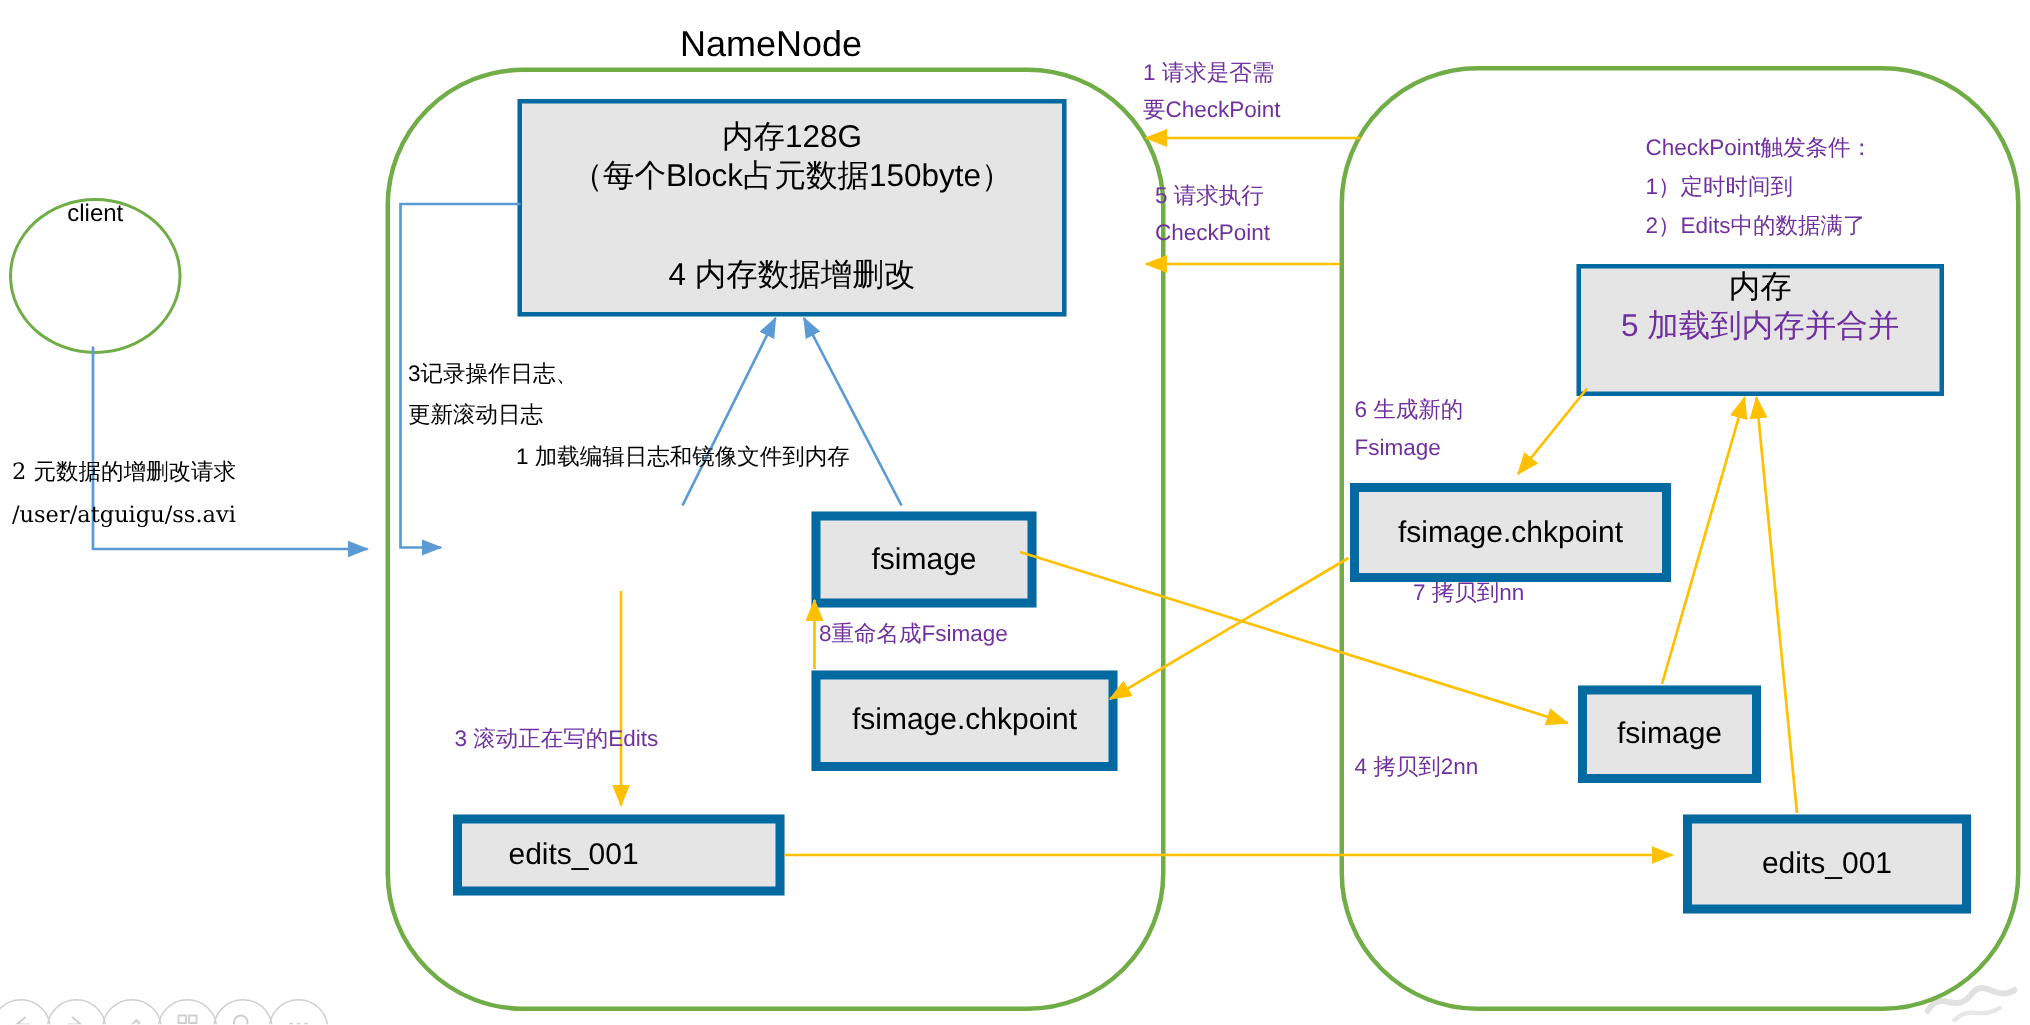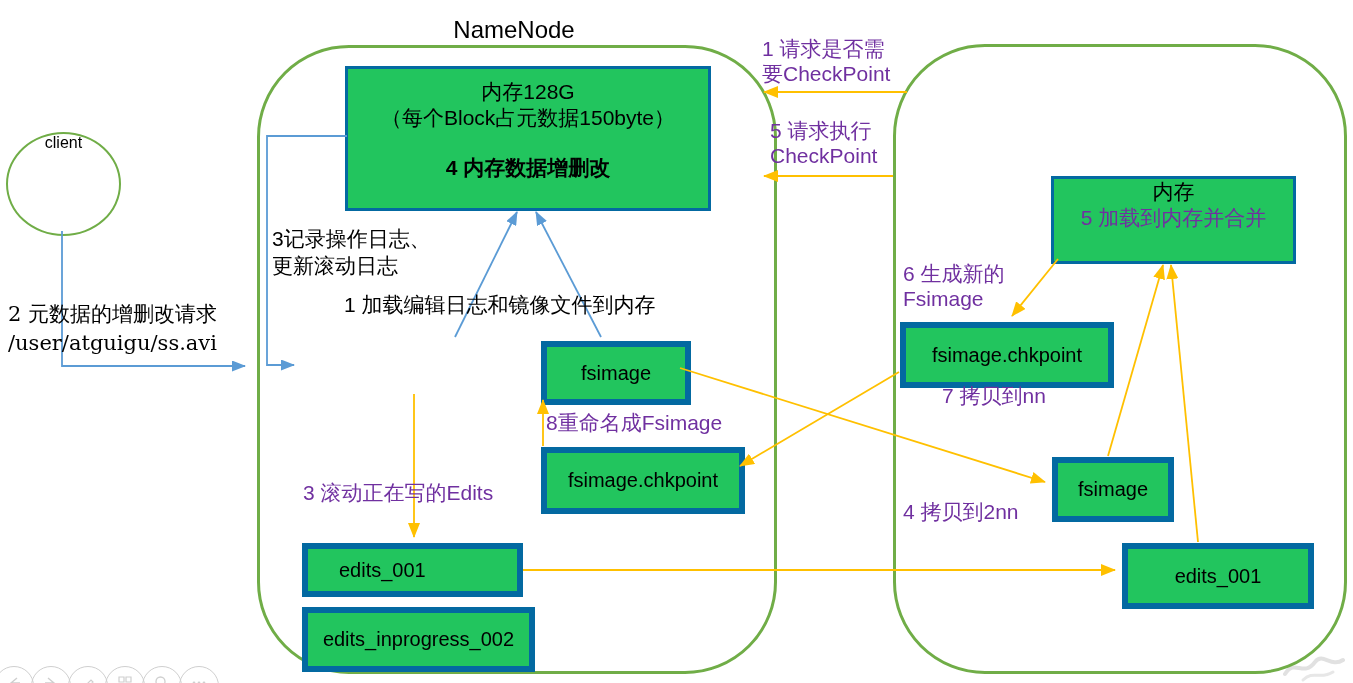--- a/index.html
+++ b/index.html
@@ -8,31 +8,31 @@
     font-family:"Liberation Sans",sans-serif;color:#000;
   }
   .green-container{
     position:absolute;border:3px solid #70AD47;border-radius:92px;background:transparent;z-index:1;
   }
   .client-circle{
     position:absolute;border:2.5px solid #70AD47;border-radius:50%;z-index:1;
     display:flex;align-items:flex-start;justify-content:center;font-size:16px;background:#fff;
   }
   .obox{
-    position:absolute;border:6px solid #0369a1;background:#22c55e;z-index:2;
+    position:absolute;border:6px solid #0369a1;background:#e5e5e5;z-index:2;
     display:flex;align-items:center;justify-content:center;font-size:20px;white-space:nowrap;
   }
   .obox.thick{border-width:3px;}
   .memory-box{flex-direction:column;justify-content:flex-start;font-size:21px;}
   .memory-box .mline{line-height:26px;}
   .title{
     position:absolute;font-size:24px;z-index:4;white-space:nowrap;
   }
   .ann{
-    position:absolute;font-size:21px;z-index:4;white-space:pre-line;line-height:25px;
+    position:absolute;font-size:15px;z-index:4;white-space:pre-line;line-height:25px;
   }
   .purple{color:#7030A0;}
   .serifcn{font-family:"DejaVu Serif",serif;line-height:29px;}
   svg.arrows{position:absolute;left:0;top:0;z-index:3;}
   .pbtn{
     position:absolute;width:40px;height:40px;border:1.5px solid #cfcfcf;border-radius:50%;
     z-index:5;background:transparent;display:flex;align-items:flex-start;justify-content:center;
     padding-top:7px;box-sizing:border-box;
   }
   .watermark{position:absolute;z-index:0;opacity:0.55;}
@@ -48,39 +48,36 @@
     <span>client</span>
   </div>
 
   <div class="title" style="left:257px;top:16px;width:514px;text-align:center;">
     <span>NameNode</span>
   </div>
 
   <div class="obox memory-box thick" style="left:345px;top:66px;width:360px;height:139px;">
     <span class="mline" style="margin-top:10px;">内存128G</span>
     <span class="mline">（每个Block占元数据150byte）</span>
-    <span class="mline" style="margin-top:24px;font-weight:bold;">4 内存数据增删改</span>
+    <span class="mline" style="margin-top:40px;">4 内存数据增删改</span>
   </div>
 
 
   <div class="obox" style="left:541px;top:341px;width:138px;height:52px;">
     <span>fsimage</span>
   </div>
 
   <div class="obox" style="left:541px;top:447px;width:192px;height:55px;">
     <span>fsimage.chkpoint</span>
   </div>
 
   <div class="obox" style="left:302px;top:543px;width:221px;height:54px;justify-content:flex-start;padding-left:31px;box-sizing:border-box;">
     <span>edits_001</span>
   </div>
 
-  <div class="obox" style="left:302px;top:607px;width:221px;height:53px;">
-    <span>edits_inprogress_002</span>
-  </div>
 
   <div class="obox memory-box thick" style="left:1051px;top:176px;width:239px;height:82px;">
     <span class="mline" style="margin-top:0;">内存</span>
     <span class="mline purple">5 加载到内存并合并</span>
   </div>
 
   <div class="obox" style="left:900px;top:322px;width:202px;height:54px;">
     <span>fsimage.chkpoint</span>
   </div>
 
@@ -116,23 +113,26 @@
     <path d="M680,368 L1045,482" fill="none" stroke="#FFC000" stroke-width="1.8" marker-end="url(#myellow)"></path>
     <path d="M523,570 L1115,570" fill="none" stroke="#FFC000" stroke-width="1.8" marker-end="url(#myellow)"></path>
     <path d="M1108,456 L1163,265" fill="none" stroke="#FFC000" stroke-width="1.8" marker-end="url(#myellow)"></path>
     <path d="M1198,542 L1171,265" fill="none" stroke="#FFC000" stroke-width="1.8" marker-end="url(#myellow)"></path>
   </svg>
 
   <div class="ann purple" style="left:762px;top:36px;">1 请求是否需
 要CheckPoint</div>
   <div class="ann purple" style="left:770px;top:118px;">5 请求执行
 CheckPoint</div>
+  <div class="ann purple" style="left:1097px;top:86px;line-height:26px;">CheckPoint触发条件：
+1）定时时间到
+2）Edits中的数据满了</div>
   <div class="ann serifcn" style="left:8px;top:300px;">2 元数据的增删改请求
 /user/atguigu/ss.avi</div>
-  <div class="ann" style="left:272px;top:225px;line-height:27px;">3记录操作日志、
+  <div class="ann" style="left:272px;top:236px;line-height:27px;">3记录操作日志、
 更新滚动日志</div>
   <div class="ann" style="left:344px;top:292px;">1 加载编辑日志和镜像文件到内存</div>
   <div class="ann purple" style="left:303px;top:480px;">3 滚动正在写的Edits</div>
   <div class="ann purple" style="left:546px;top:410px;">8重命名成Fsimage</div>
   <div class="ann purple" style="left:903px;top:261px;">6 生成新的
 Fsimage</div>
   <div class="ann purple" style="left:903px;top:383px;margin-left:39px;">7 拷贝到nn</div>
   <div class="ann purple" style="left:903px;top:499px;">4 拷贝到2nn</div>
 
   <div class="pbtn" style="left:-6px;top:666px;">

